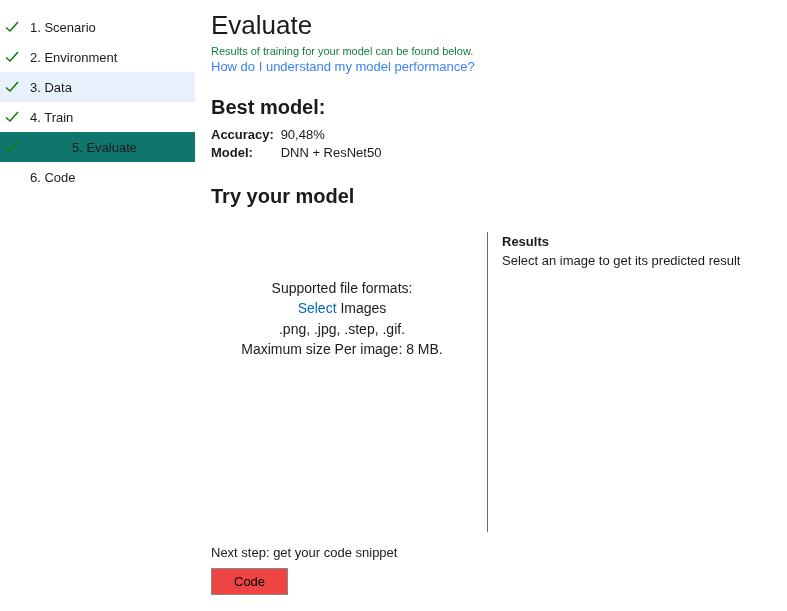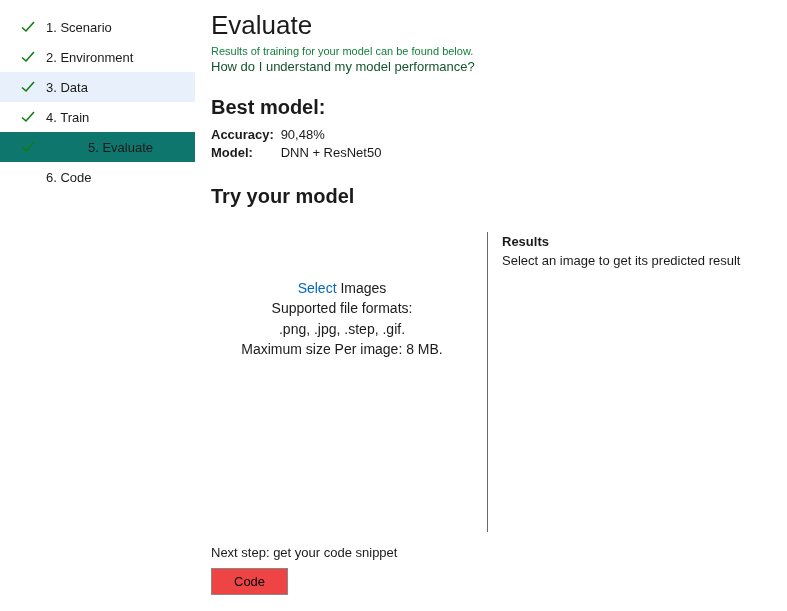--- a/index.html
+++ b/index.html
@@ -15,21 +15,21 @@
     .container { display: flex; height: 100%; }
     .sidebar {
       width: 195px;
       padding-top: 12px;
       flex-shrink: 0;
     }
     .sidebar-item {
       display: flex;
       align-items: center;
       height: 30px;
-      padding-left: 20px;
+      padding-left: 4px;
       cursor: pointer;
     }
     .sidebar-item.hover { background: #e8f1fb; }
     .sidebar-item.active { background: #0f766e; gap: 42px; }
     .check-icon {
       width: 16px;
       height: 16px;
       margin-right: 10px;
       flex-shrink: 0;
     }
@@ -41,21 +41,21 @@
       display: flex;
       flex-direction: column;
     }
     h1.page-title {
       font-size: 26px;
       font-weight: 400;
       margin-bottom: 4px;
     }
     .subtitle { font-size: 11px; color: #15803d; }
     .help-link {
-      color: #14532d;
+      color: #3b82f6;
       font-size: 13px;
       cursor: pointer;
       display: inline-block;
       margin-top: 2px;
     }
     h2.section-title {
       font-size: 20px;
       font-weight: 700;
       margin-top: 22px;
       margin-bottom: 8px;
@@ -164,24 +164,24 @@
       </div>
       <div class="metric-row">
         <span class="metric-label">Model:</span>
         <span class="metric-value">DNN + ResNet50</span>
       </div>
     </div>
 
     <h2 class="section-title">Try your model</h2>
     <div class="try-area">
       <div class="try-left">
+        <div>Supported file formats:</div>
         <div>
           <span class="select-link">Select</span><span> Images</span>
         </div>
-        <div>Supported file formats:</div>
         <div>.png, .jpg, .step, .gif.</div>
         <div>Maximum size Per image: 8 MB.</div>
       </div>
       <div class="divider"></div>
       <div class="try-right">
         <div class="results-label">Results</div>
         <div class="results-text">Select an image to get its predicted result</div>
       </div>
     </div>
 

